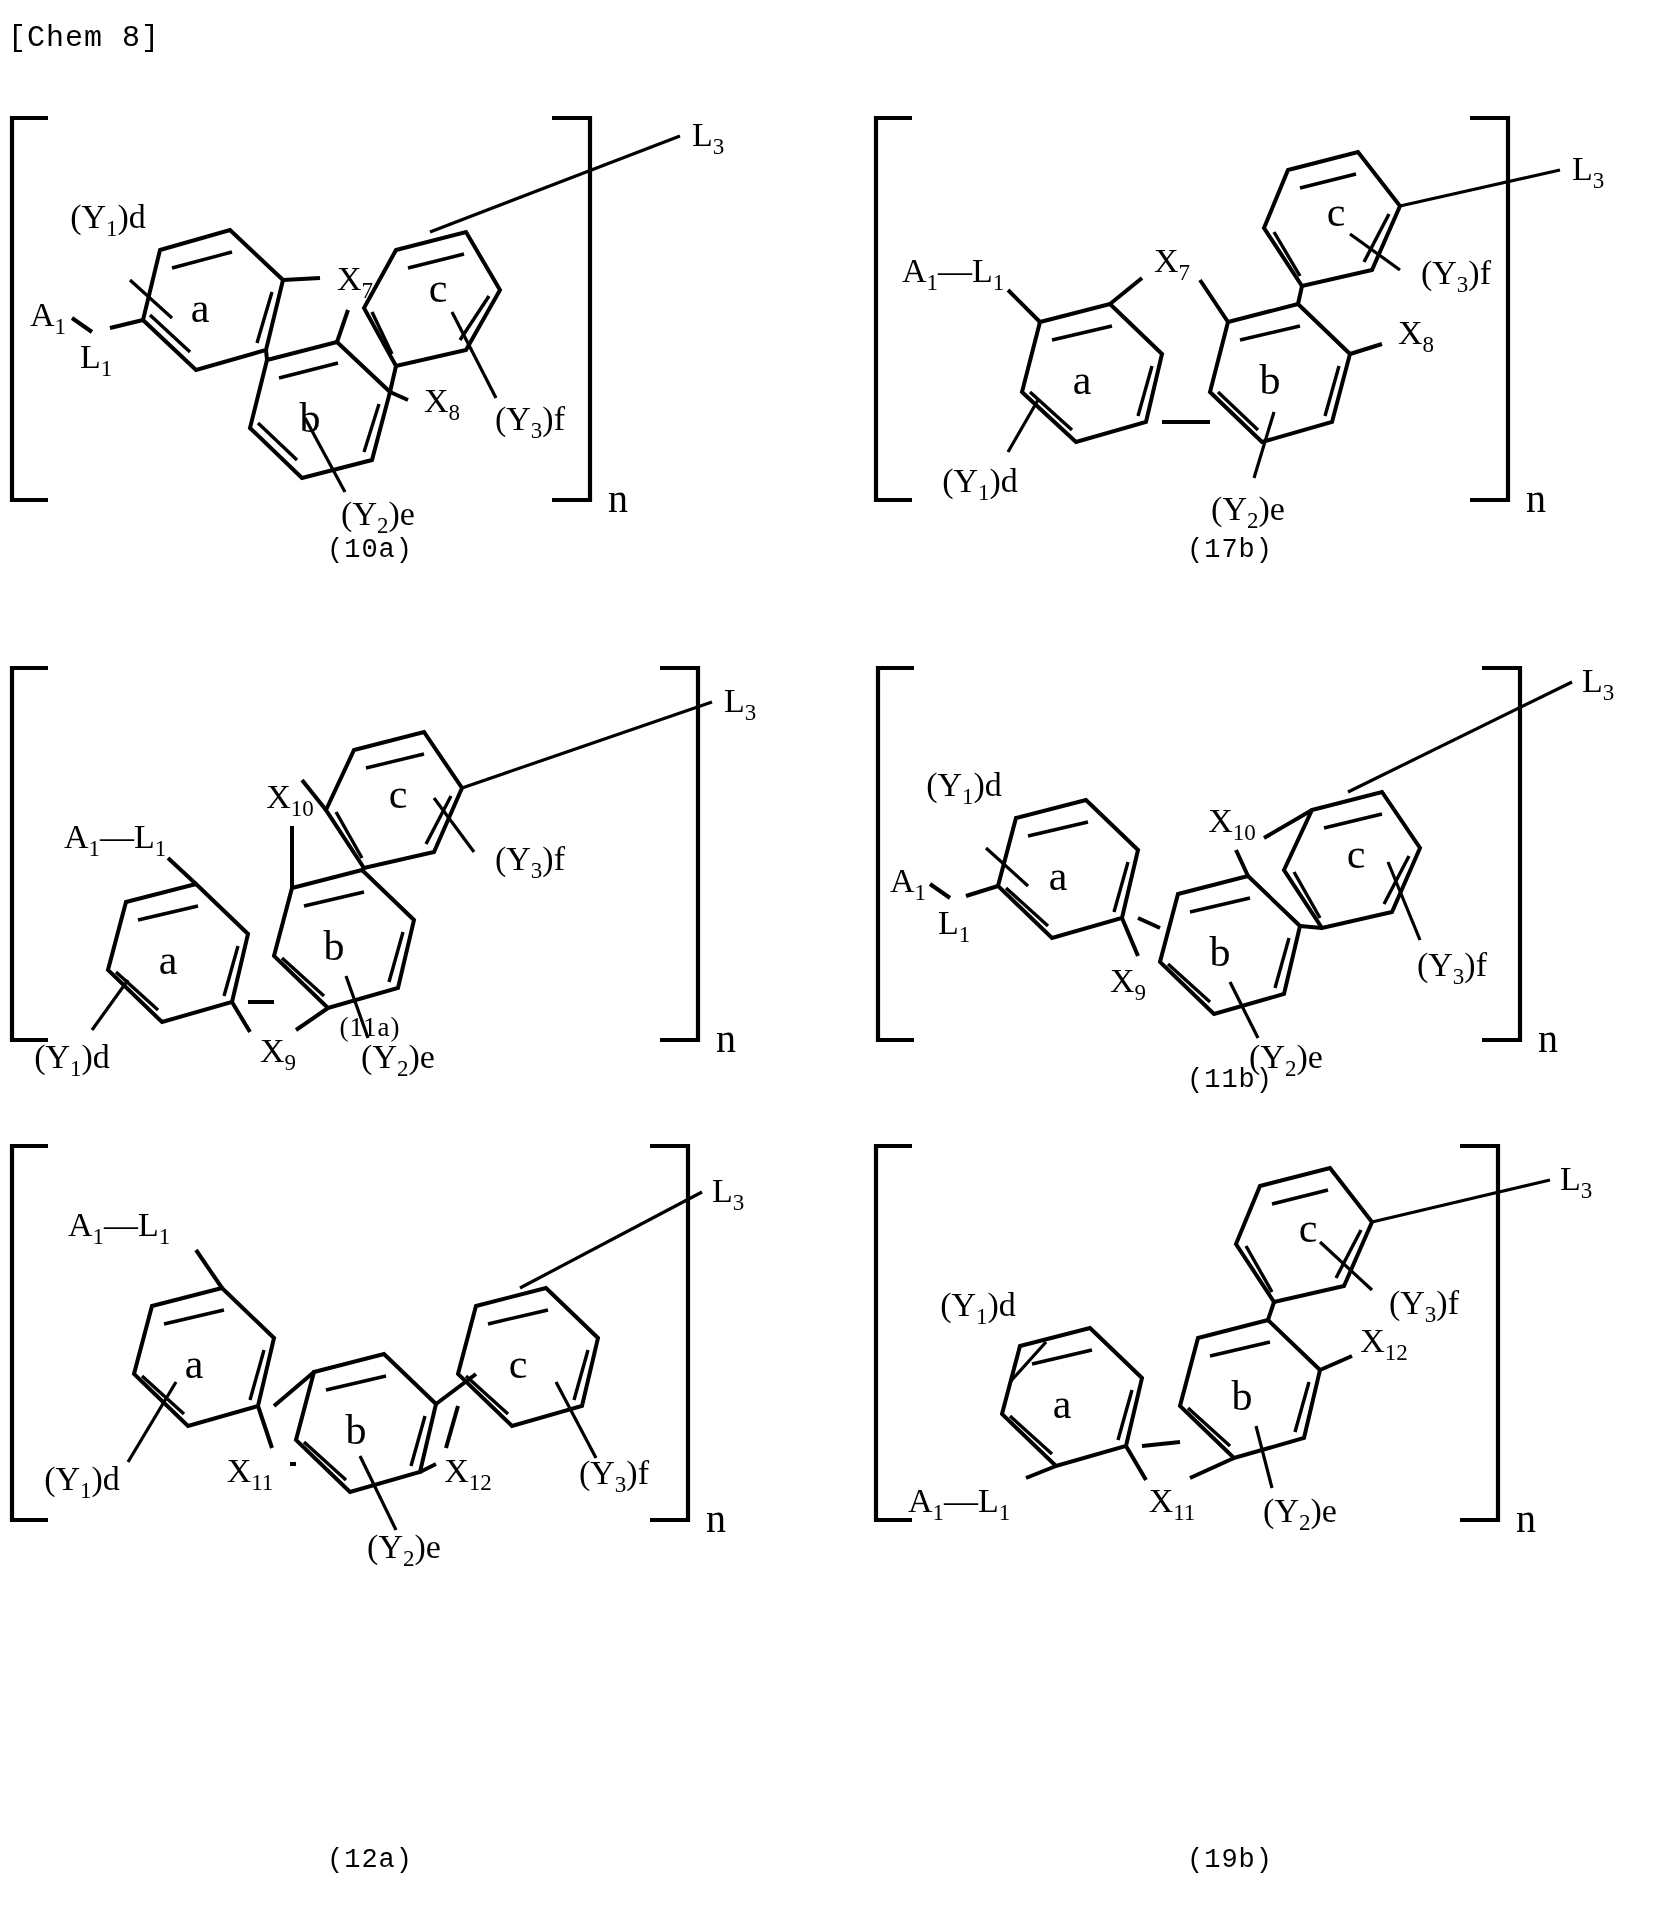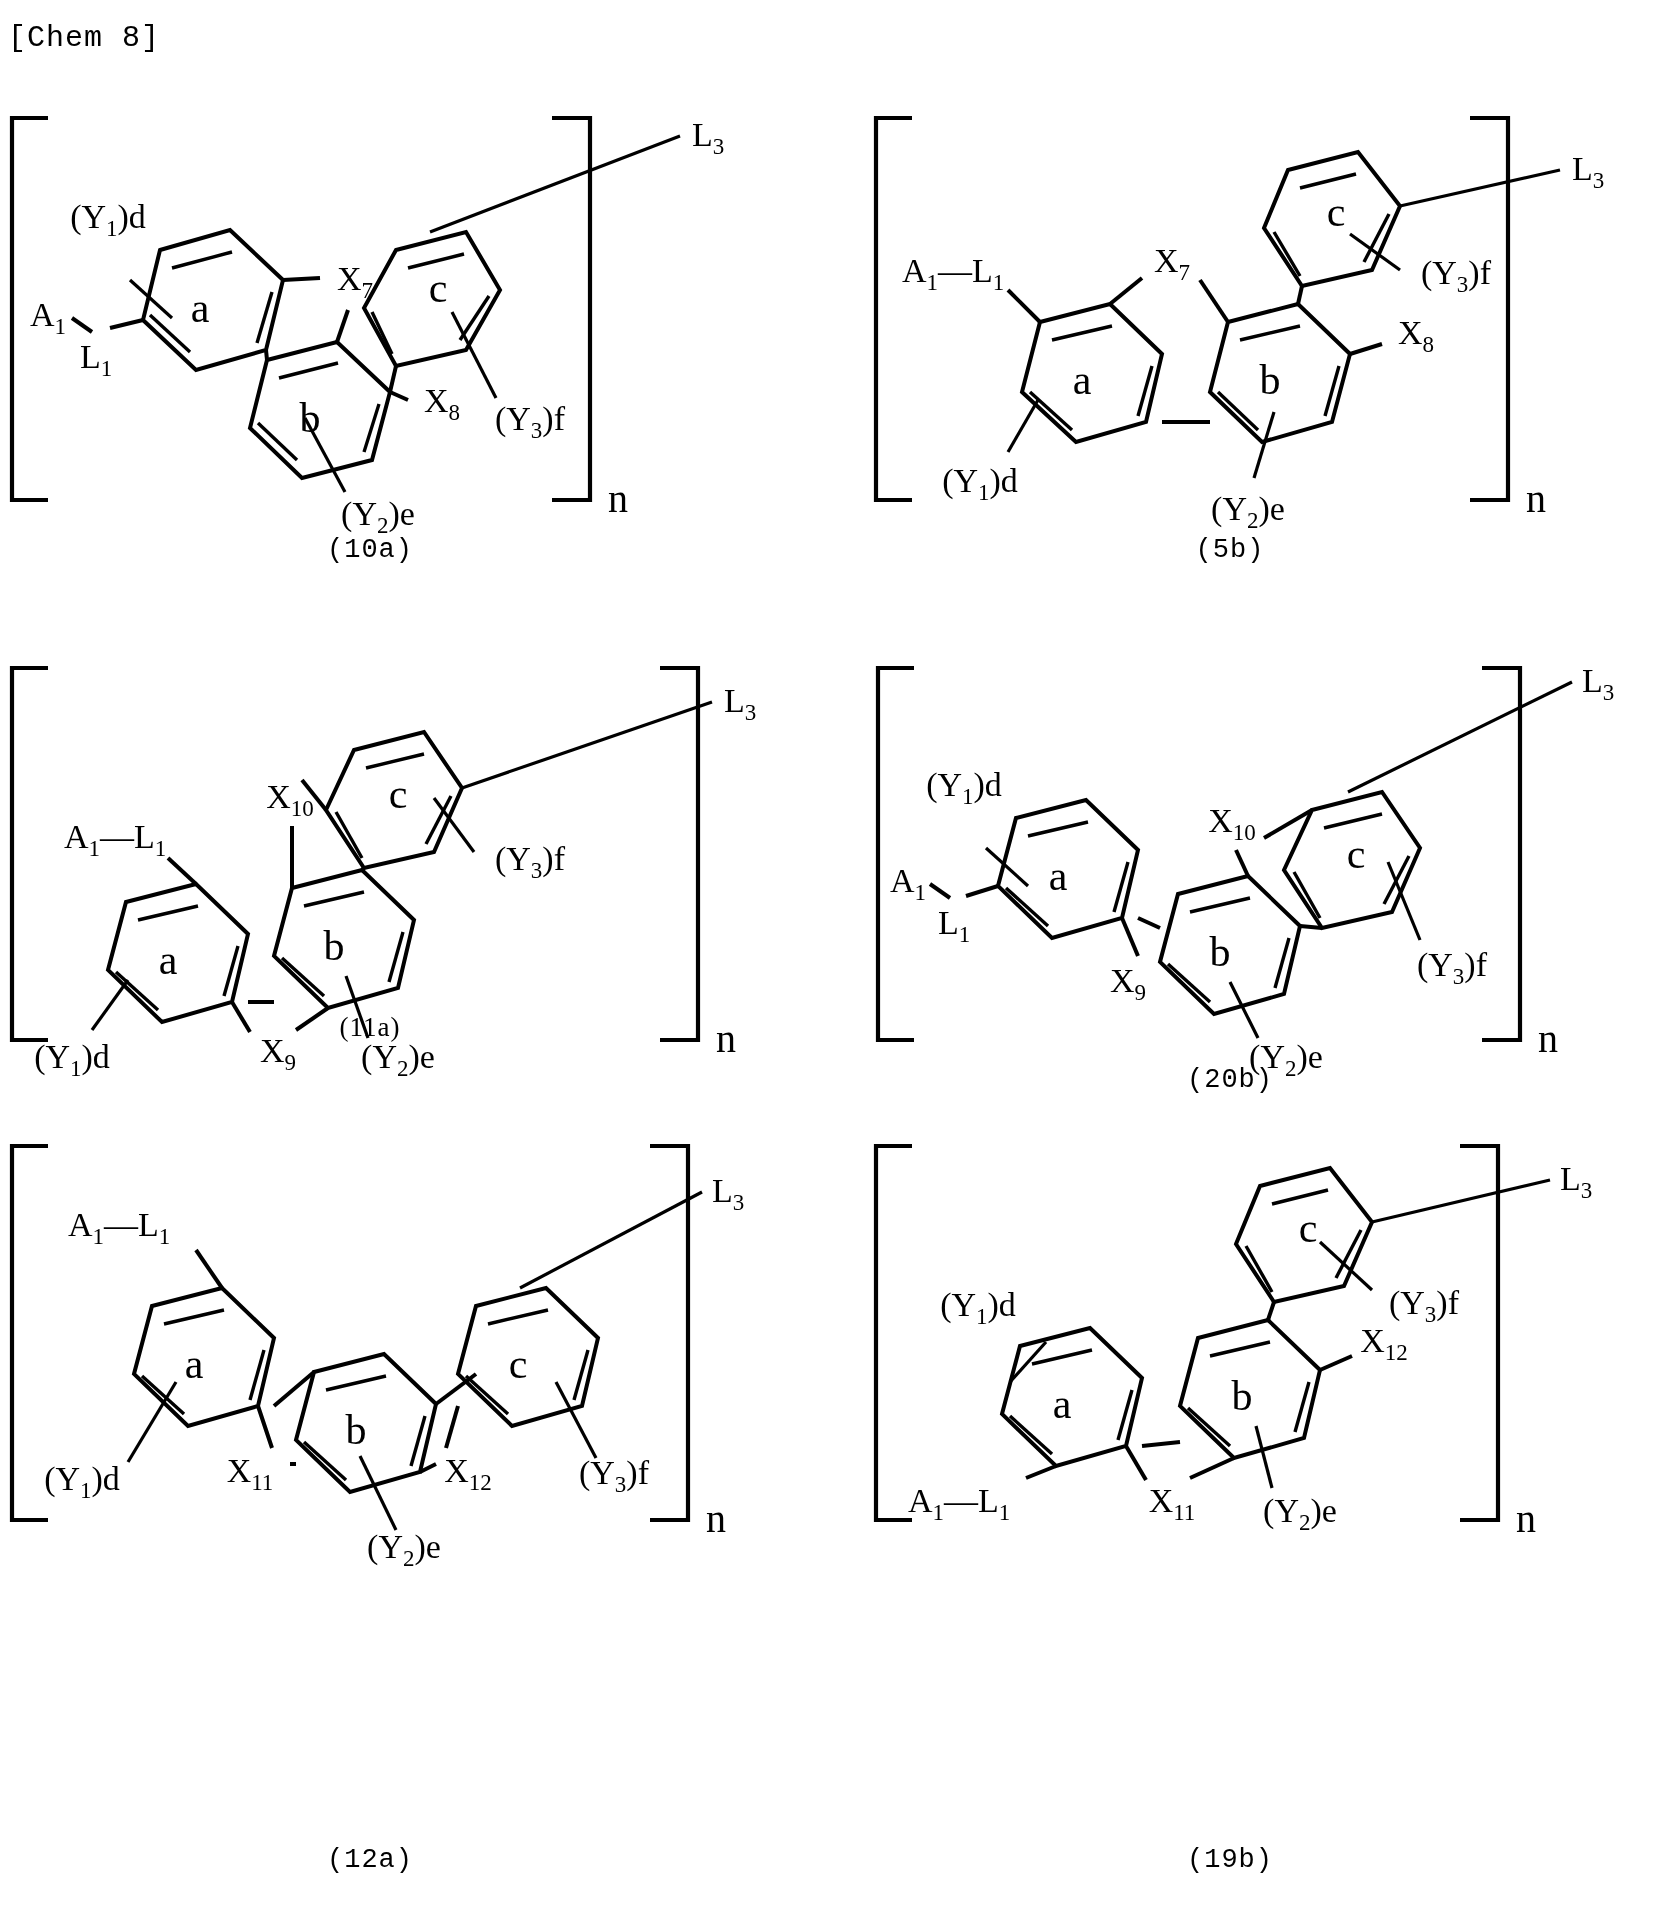--- a/index.html
+++ b/index.html
@@ -134,21 +134,21 @@
 
   <line class="lead" x1="490" y1="134" x2="540" y2="170"></line>
   <text class="lbl" x="596" y="184" text-anchor="middle"><tspan>(Y</tspan><tspan class="sub" dy="8">3</tspan><tspan dy="-8">)f</tspan></text>
 
   <line class="lead" x1="540" y1="106" x2="700" y2="70"></line>
   <text class="lbl" x="712" y="80"><tspan>L</tspan><tspan class="sub" dy="8">3</tspan></text>
 
   <text class="nsub" x="666" y="412">n</text>
 </svg>
 </div>
-<div class="caption" style="left:1090px;top:535px;width:280px;">(5b)</div>
+<div class="caption" style="left:1090px;top:535px;width:280px;">(17b)</div>
 
 <div class="panel" style="left:0px;top:640px;width:800px;height:430px;">
 <svg width="800" height="430" viewBox="0 0 800 430">
   <polyline class="brk" points="48,28 12,28 12,400 48,400"></polyline>
   <polyline class="brk" points="660,28 698,28 698,400 660,400"></polyline>
 
   <polygon class="bond" points="126,262 196,244 248,294 232,362 162,382 108,330"></polygon>
   <polyline class="inner" points="138,280 198,266"></polyline>
   <polyline class="inner" points="238,306 224,356"></polyline>
   <polyline class="inner" points="158,370 116,332"></polyline>
@@ -243,21 +243,21 @@
 
   <line class="lead" x1="528" y1="222" x2="560" y2="300"></line>
   <text class="lbl" x="592" y="336" text-anchor="middle"><tspan>(Y</tspan><tspan class="sub" dy="8">3</tspan><tspan dy="-8">)f</tspan></text>
 
   <line class="lead" x1="488" y1="152" x2="712" y2="42"></line>
   <text class="lbl" x="722" y="52"><tspan>L</tspan><tspan class="sub" dy="8">3</tspan></text>
 
   <text class="nsub" x="678" y="412">n</text>
 </svg>
 </div>
-<div class="caption" style="left:1090px;top:1065px;width:280px;">(20b)</div>
+<div class="caption" style="left:1090px;top:1065px;width:280px;">(11b)</div>
 
 <div class="panel" style="left:0px;top:1130px;width:800px;height:430px;">
 <svg width="800" height="430" viewBox="0 0 800 430">
   <polyline class="brk" points="48,16 12,16 12,390 48,390"></polyline>
   <polyline class="brk" points="650,16 688,16 688,390 650,390"></polyline>
 
   <polygon class="bond" points="152,176 222,158 274,208 258,276 188,296 134,244"></polygon>
   <polyline class="inner" points="164,194 224,180"></polyline>
   <polyline class="inner" points="264,220 250,270"></polyline>
   <polyline class="inner" points="184,284 142,246"></polyline>

